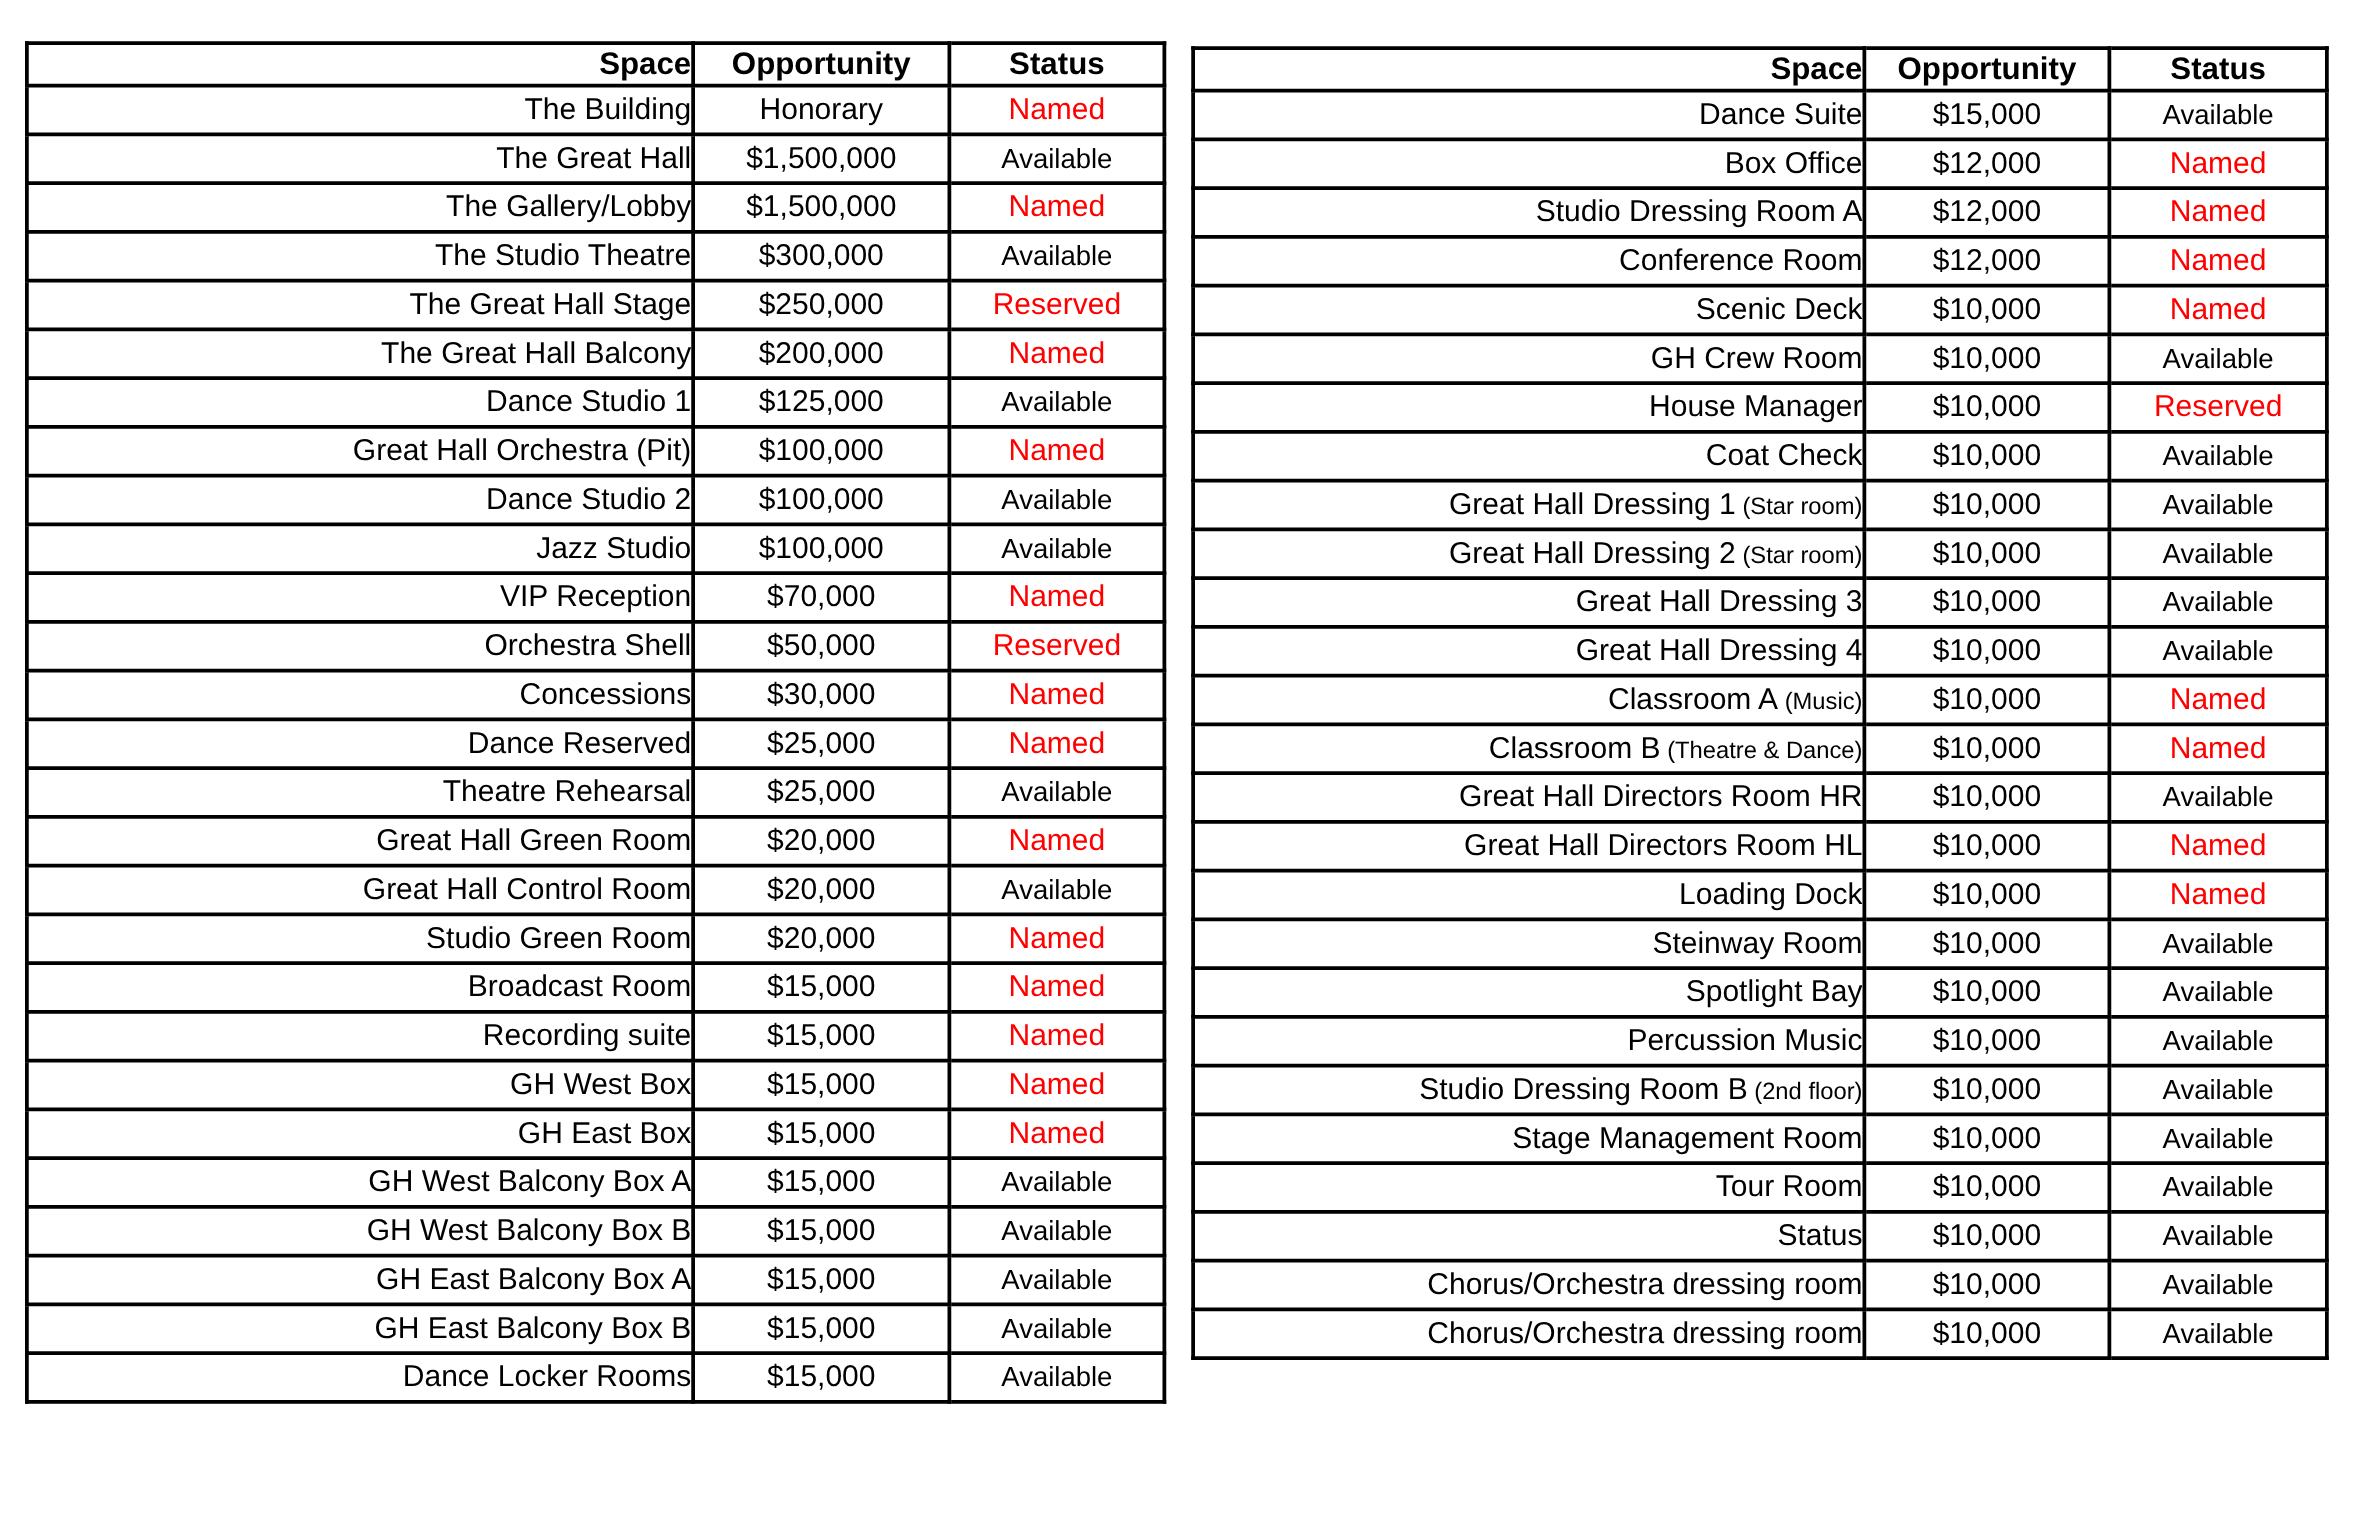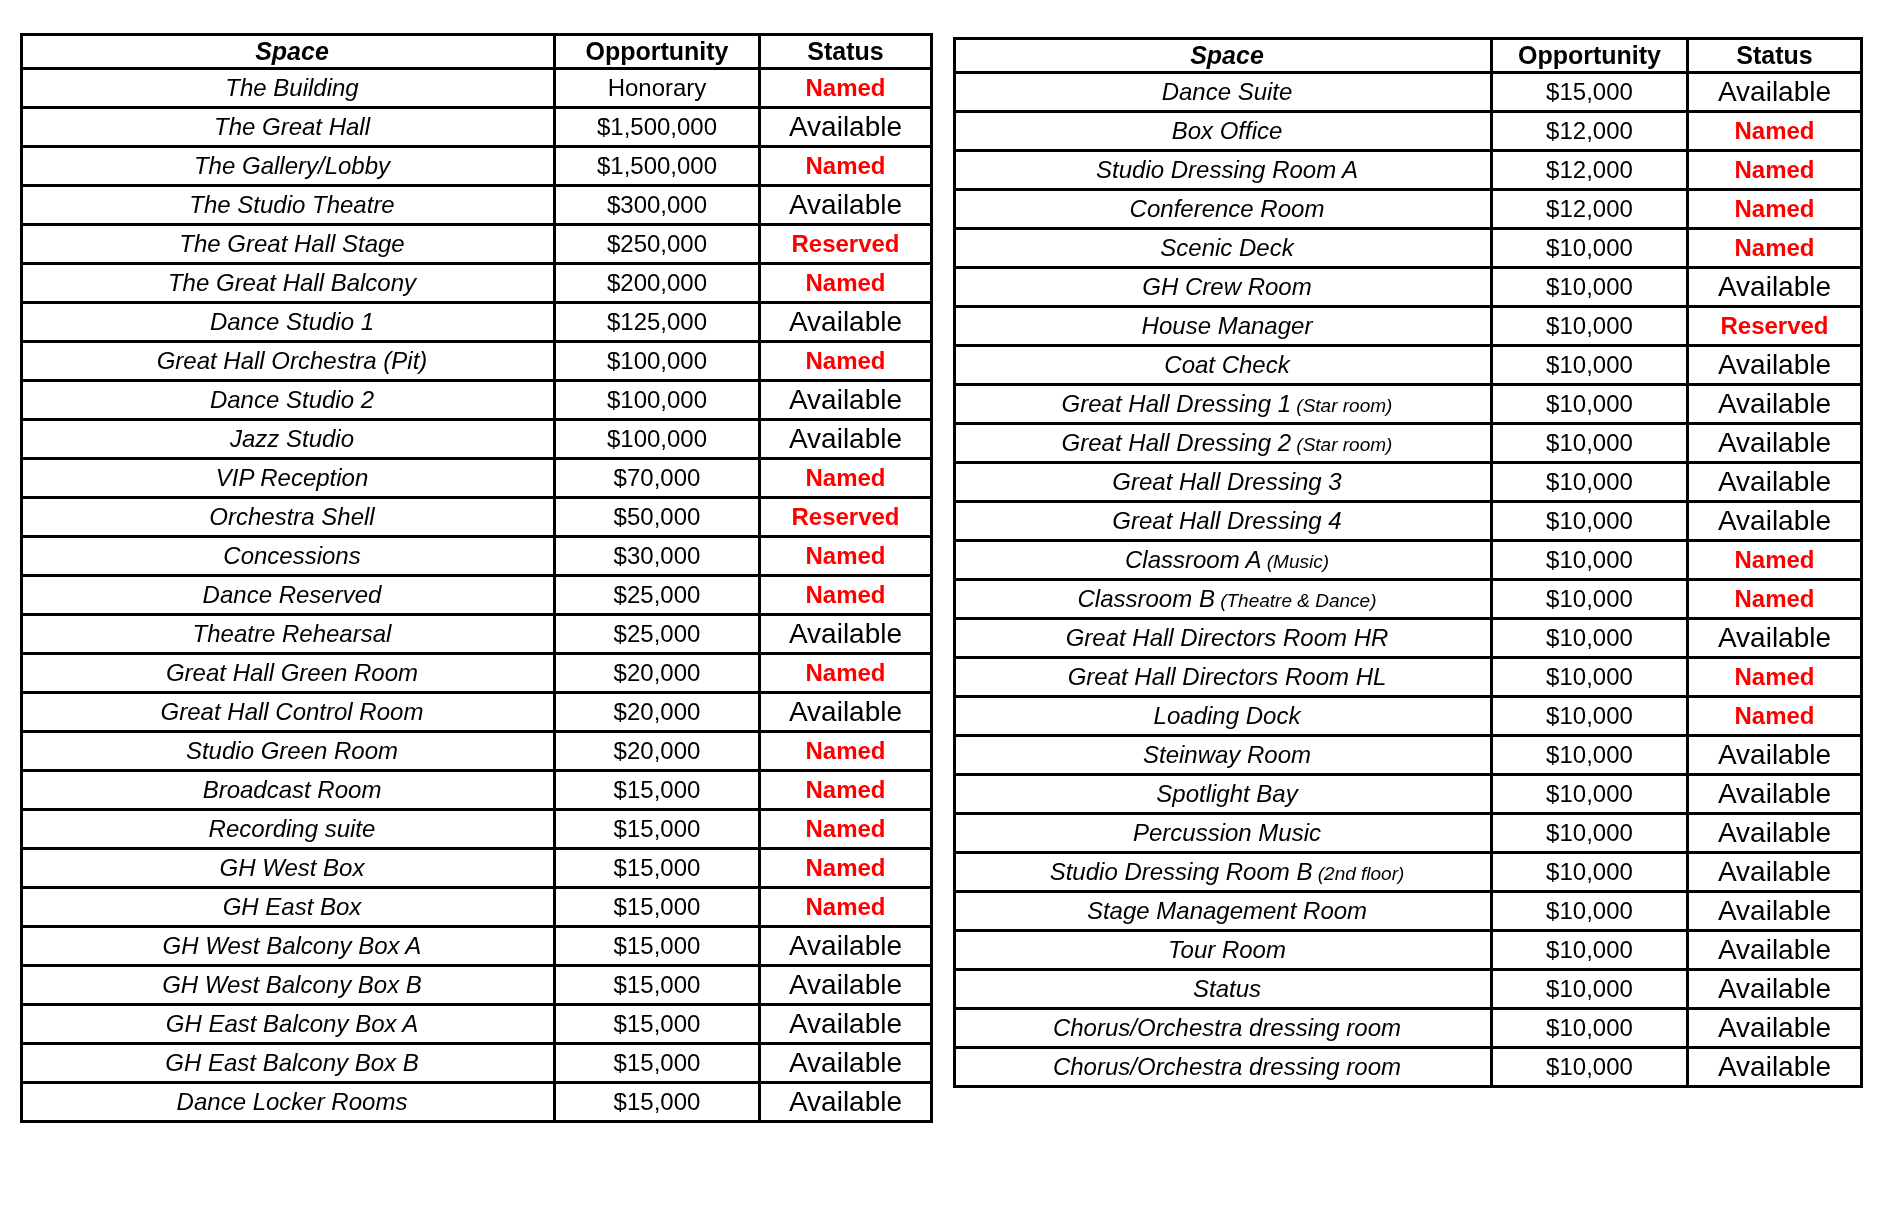--- a/index.html
+++ b/index.html
@@ -35,28 +35,28 @@
   }
   .opportunity-table th {
     height: 31px;
     font-size: 25px;
     font-weight: bold;
   }
   .opportunity-table td {
     height: 36px;
     font-size: 24px;
   }
-  th.space, td.space { text-align: center; padding-left: 8px; font-style: italic; }
+  th.space, td.space { text-align: right; padding-left: 8px; }
   th.opp, td.opp, th.status, td.status { text-align: center; }
 
-  td.status { font-size: 28px; }
+  td.status { font-size: 22px; }
   td.status-named,
   td.status-reserved {
     color: var(--status-red, #ff0000);
-    font-weight: bold;
+    font-weight: normal;
     font-size: 24px;
   }
   .space-note { font-size: 19px; }
 </style>
 </head>
 <body>
 
 <div class="canvas">
 
   <table class="opportunity-table" id="table-left">

